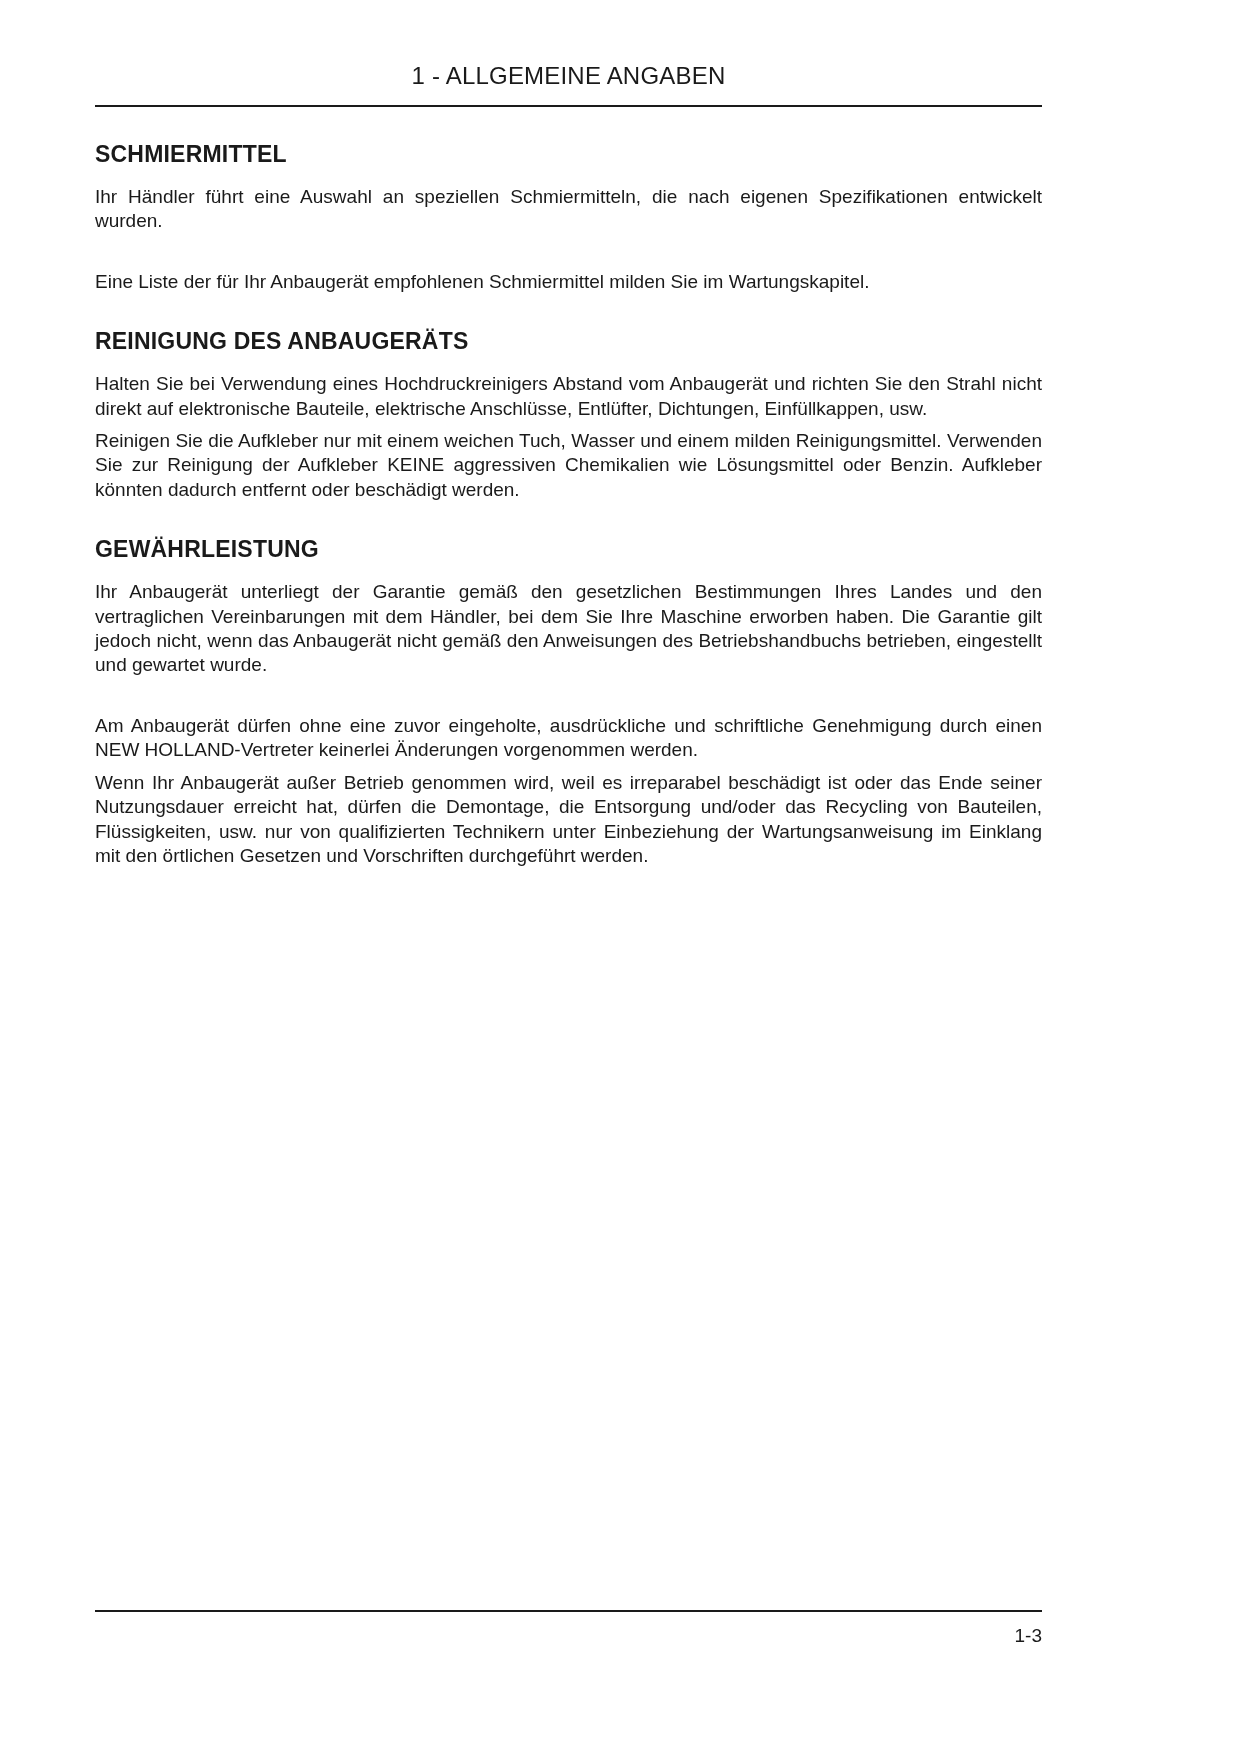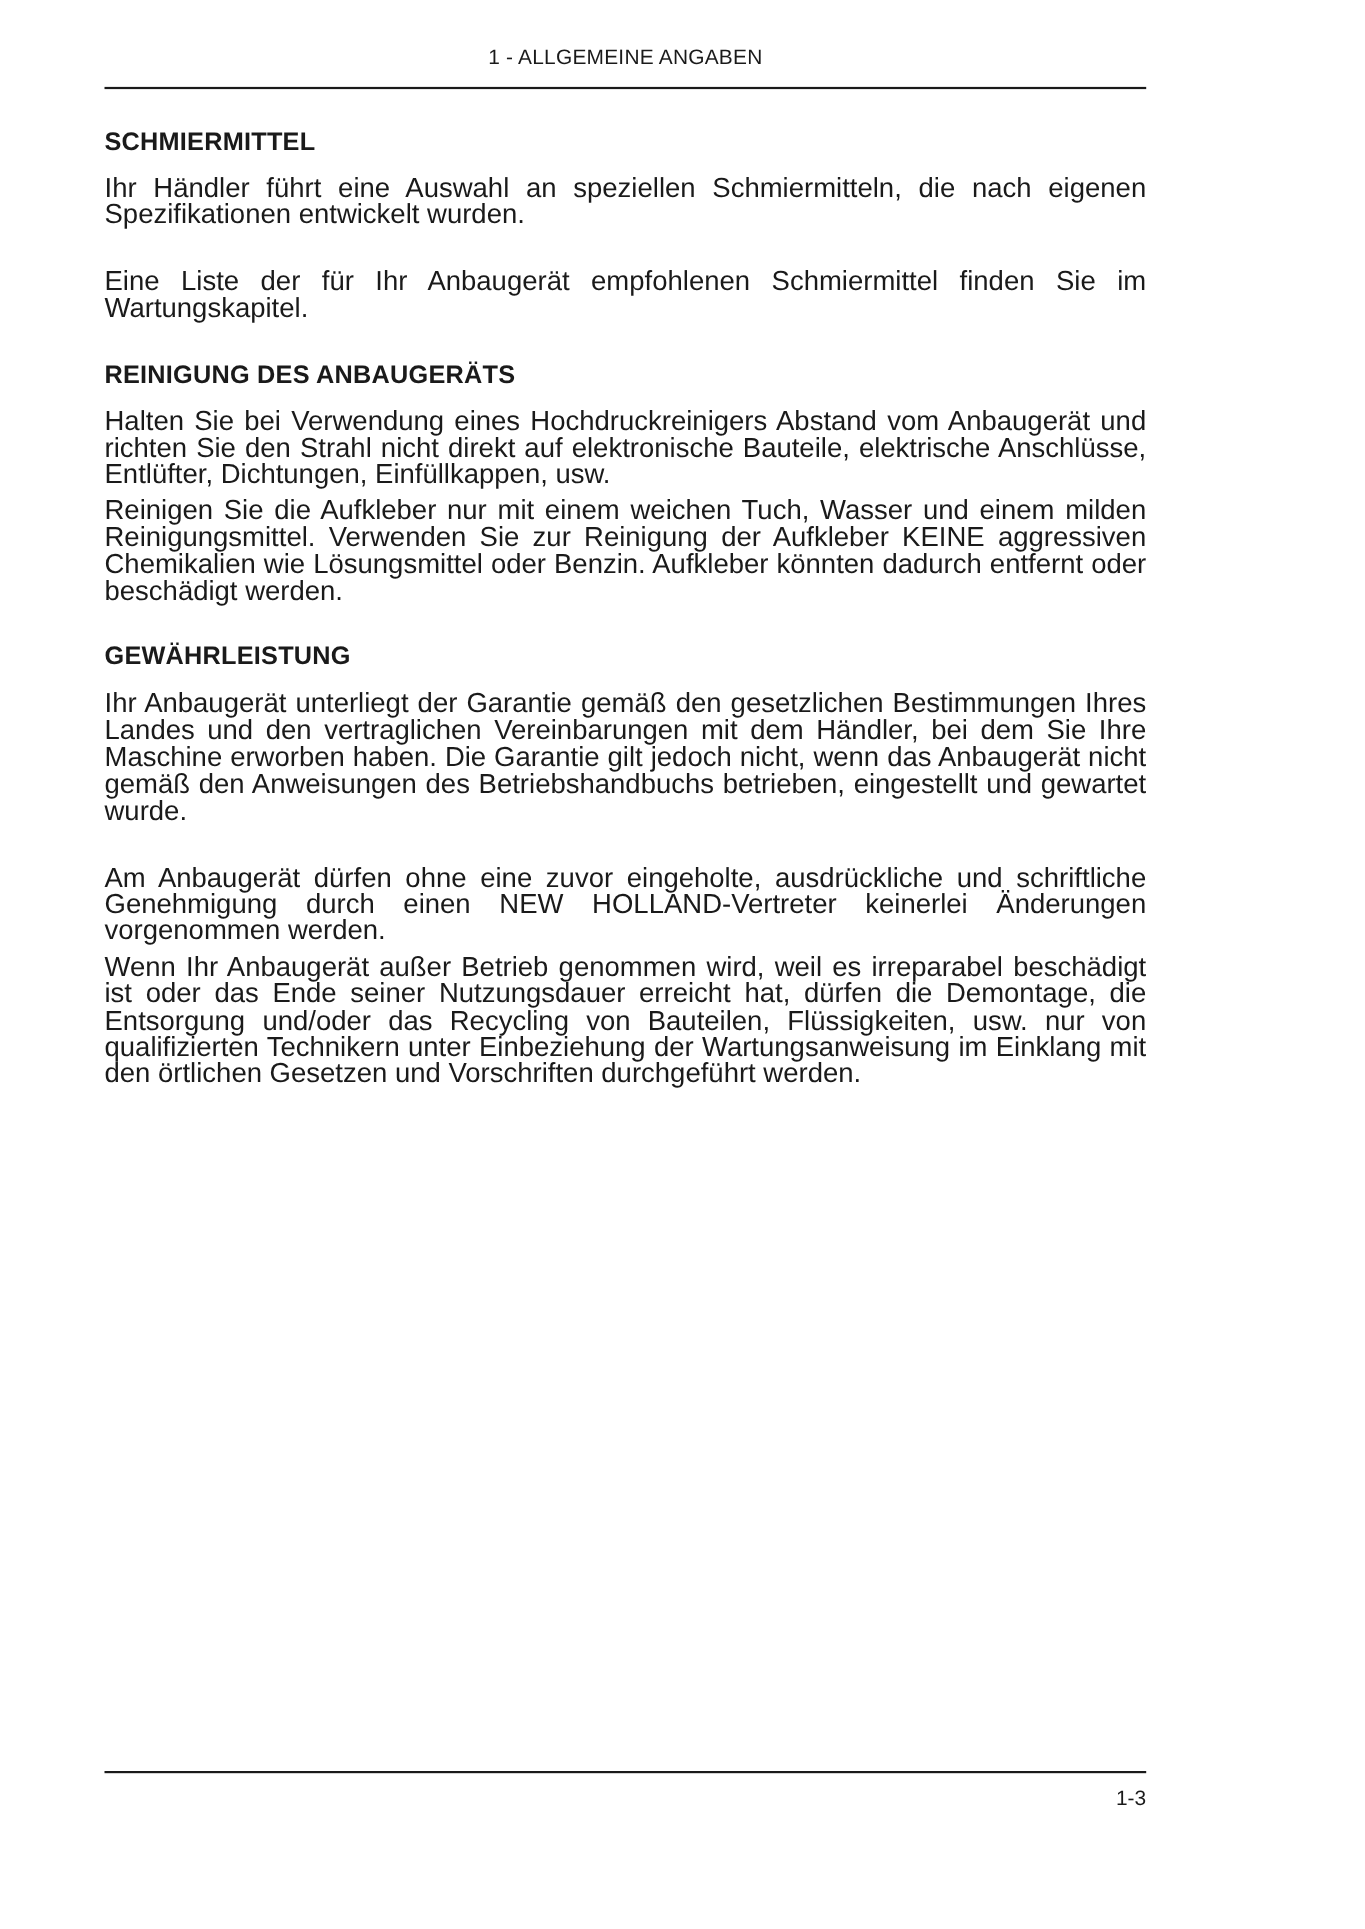--- a/index.html
+++ b/index.html
@@ -17,37 +17,37 @@
     overflow: hidden;
   }
   .content {
     position: absolute;
     left: 95px;
     top: 0;
     width: 947px;
   }
   .doc-header-title {
     text-align: center;
-    font-size: 19px;
-    padding-top: 42px;
+    font-size: 24px;
+    padding-top: 62px;
     letter-spacing: 0.2px;
   }
   .header-rule {
     border: none;
     border-top: 2px solid #1a1a1a;
     margin: 15px 0 0 0;
   }
   .section-heading {
     font-size: 23px;
     font-weight: 700;
     margin: 34px 0 17px 0;
     letter-spacing: 0.2px;
   }
   .body-para {
-    font-size: 25px;
+    font-size: 19px;
     line-height: 24.4px;
     text-align: justify;
     margin: 0 0 8px 0;
   }
   .gap-before {
     margin-top: 36px;
   }
   .doc-footer {
     position: absolute;
     left: 95px;
@@ -70,21 +70,21 @@
 
 <div class="page">
   <div class="content">
 
     <div class="doc-header-title">1 - ALLGEMEINE ANGABEN</div>
     <hr class="header-rule">
 
     <div>
       <div class="section-heading">SCHMIERMITTEL</div>
       <p class="body-para">Ihr Händler führt eine Auswahl an speziellen Schmiermitteln, die nach eigenen Spezifikationen entwickelt wurden.</p>
-      <p class="body-para gap-before">Eine Liste der für Ihr Anbaugerät empfohlenen Schmiermittel finden Sie im Wartungskapitel.</p>
+      <p class="body-para gap-before">Eine Liste der für Ihr Anbaugerät empfohlenen Schmiermittel milden Sie im Wartungskapitel.</p>
     </div>
 
     <div>
       <div class="section-heading">REINIGUNG DES ANBAUGERÄTS</div>
       <p class="body-para">Halten Sie bei Verwendung eines Hochdruckreinigers Abstand vom Anbaugerät und richten Sie den Strahl nicht direkt auf elektronische Bauteile, elektrische Anschlüsse, Entlüfter, Dichtungen, Einfüllkappen, usw.</p>
       <p class="body-para">Reinigen Sie die Aufkleber nur mit einem weichen Tuch, Wasser und einem milden Reinigungsmittel.  Verwenden Sie zur Reinigung der Aufkleber KEINE aggressiven Chemikalien wie Lösungsmittel oder Benzin.  Aufkleber könnten dadurch entfernt oder beschädigt werden.</p>
     </div>
 
     <div>
       <div class="section-heading">GEWÄHRLEISTUNG</div>

